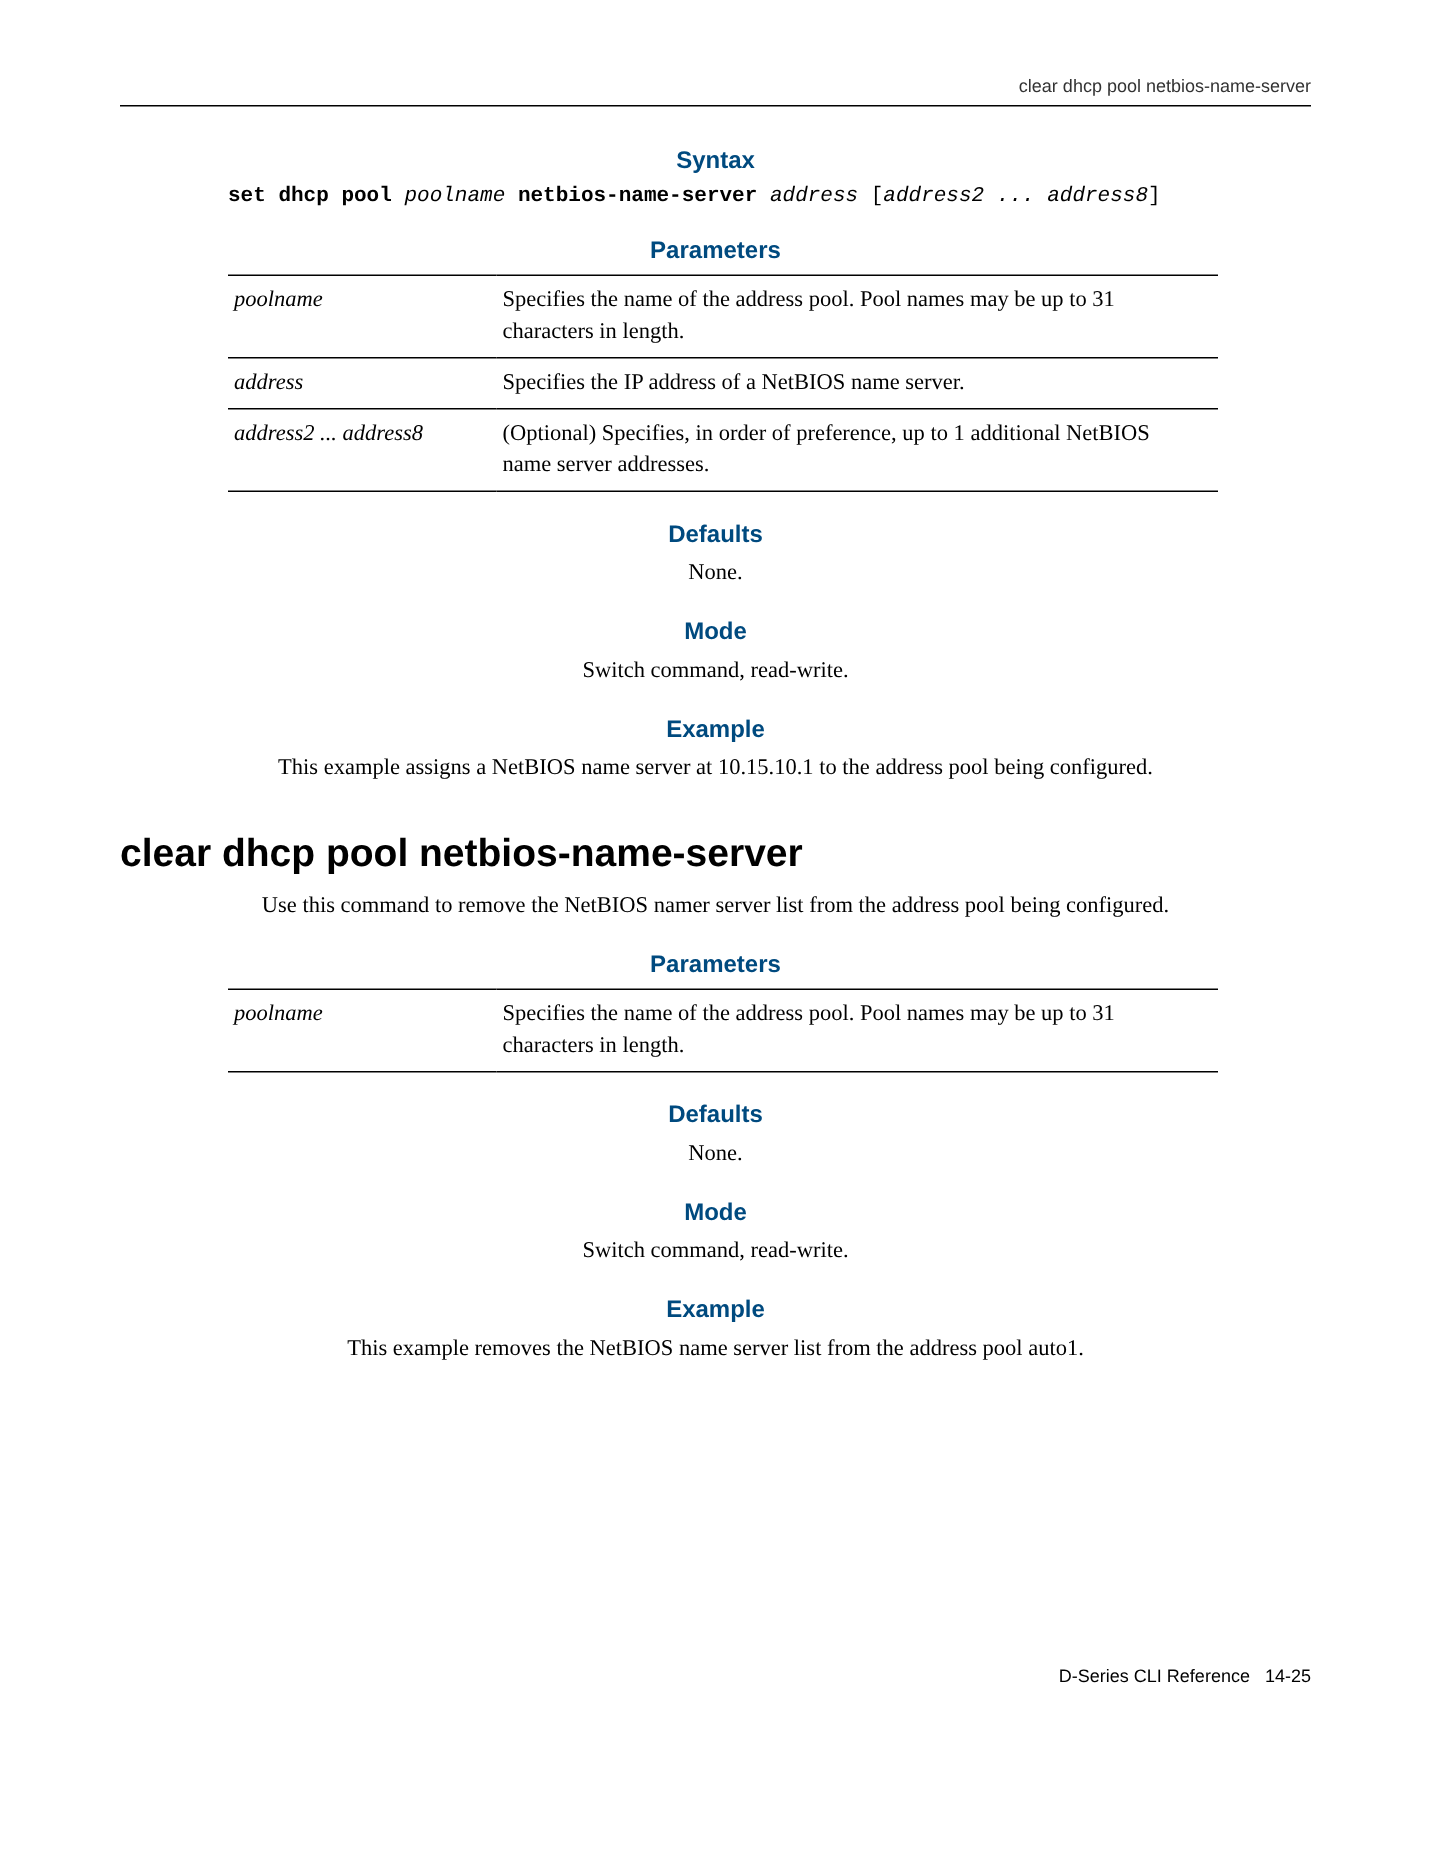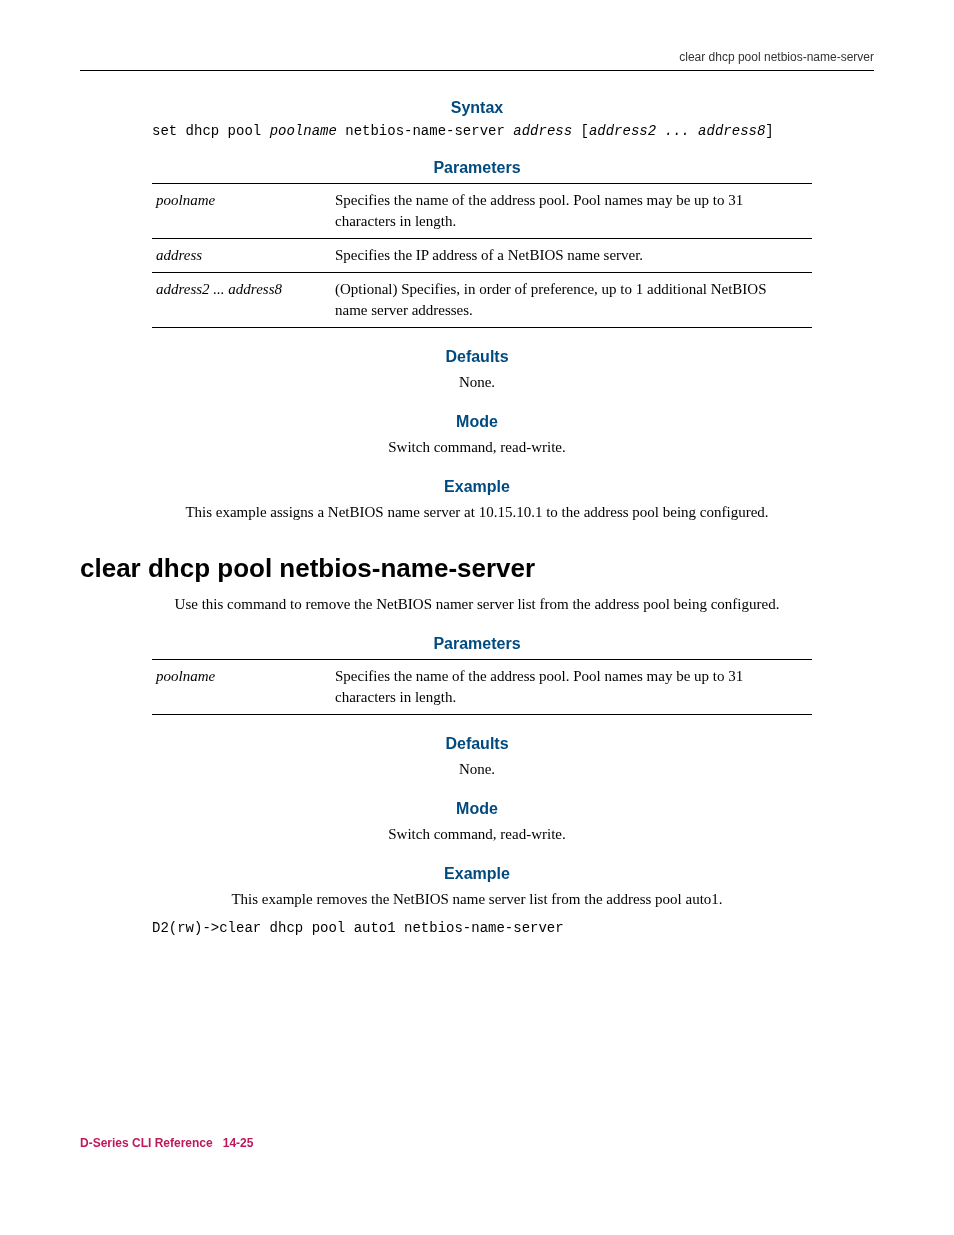--- a/index.html
+++ b/index.html
@@ -41,21 +41,21 @@
     font-size: 15px;
     line-height: 1.4;
     margin: 4px 0 10px 0;
     text-align: center;
   }
   .mono {
     font-family: "Courier New", Courier, monospace;
     font-size: 14px;
     white-space: pre;
   }
-  .mono .bold { font-weight: normal; }
+  .mono .bold { font-weight: bold; }
   .mono .ital { font-style: italic; }
   h2.cmd {
     font-family: Arial, Helvetica, sans-serif;
     font-weight: bold;
     font-size: 26px;
     margin: 30px 0 10px 0;
   }
   table.params {
     border-collapse: collapse;
     width: 660px;
@@ -70,25 +70,25 @@
     line-height: 1.4;
   }
   table.params tr:last-child td {
     border-bottom: 1px solid #000;
   }
   table.params td.param {
     width: 165px;
     font-style: italic;
   }
   .footer {
+    text-align: right;
     font-family: Arial, Helvetica, sans-serif;
     font-size: 12px;
-    color: #be185d;
+    color: #000000;
     margin-top: 200px;
-    font-weight: bold;
   }
 </style>
 </head>
 <body>
 
 <div class="page">
 
   <div class="running-head">clear dhcp pool netbios-name-server</div>
 
   <h3 class="colorhead indent">Syntax</h3>
@@ -139,19 +139,18 @@
   </div>
 
   <h3 class="colorhead indent">Defaults</h3>
   <p class="body indent2">None.</p>
 
   <h3 class="colorhead indent">Mode</h3>
   <p class="body indent2">Switch command, read‐write.</p>
 
   <h3 class="colorhead indent">Example</h3>
   <p class="body indent2">This example removes the NetBIOS name server list from the address pool auto1.</p>
-  <div class="indent2 mono">D2(rw)-&gt;clear dhcp pool auto1 netbios-name-server</div>
 
   <div class="footer">
     <span>D-Series CLI Reference</span>&nbsp;&nbsp;&nbsp;<span>14-25</span>
   </div>
 
 </div>
 
 </body></html>

